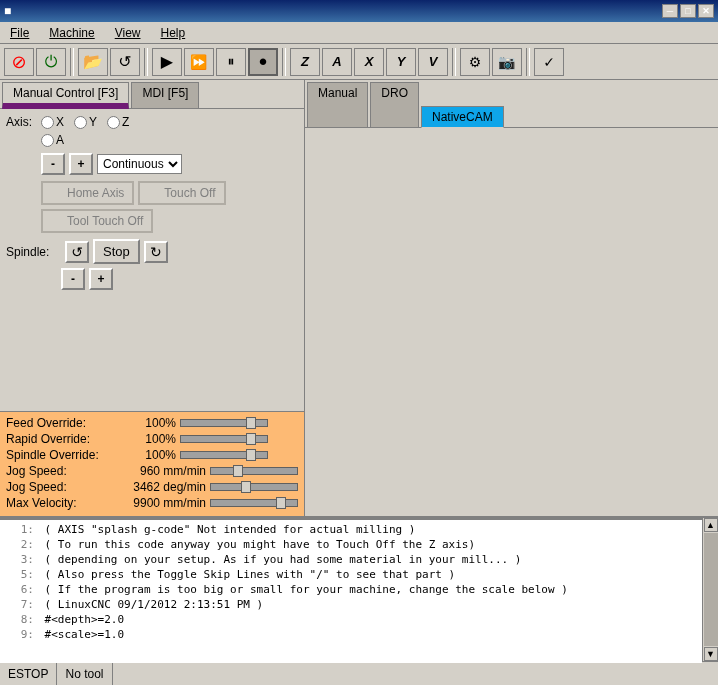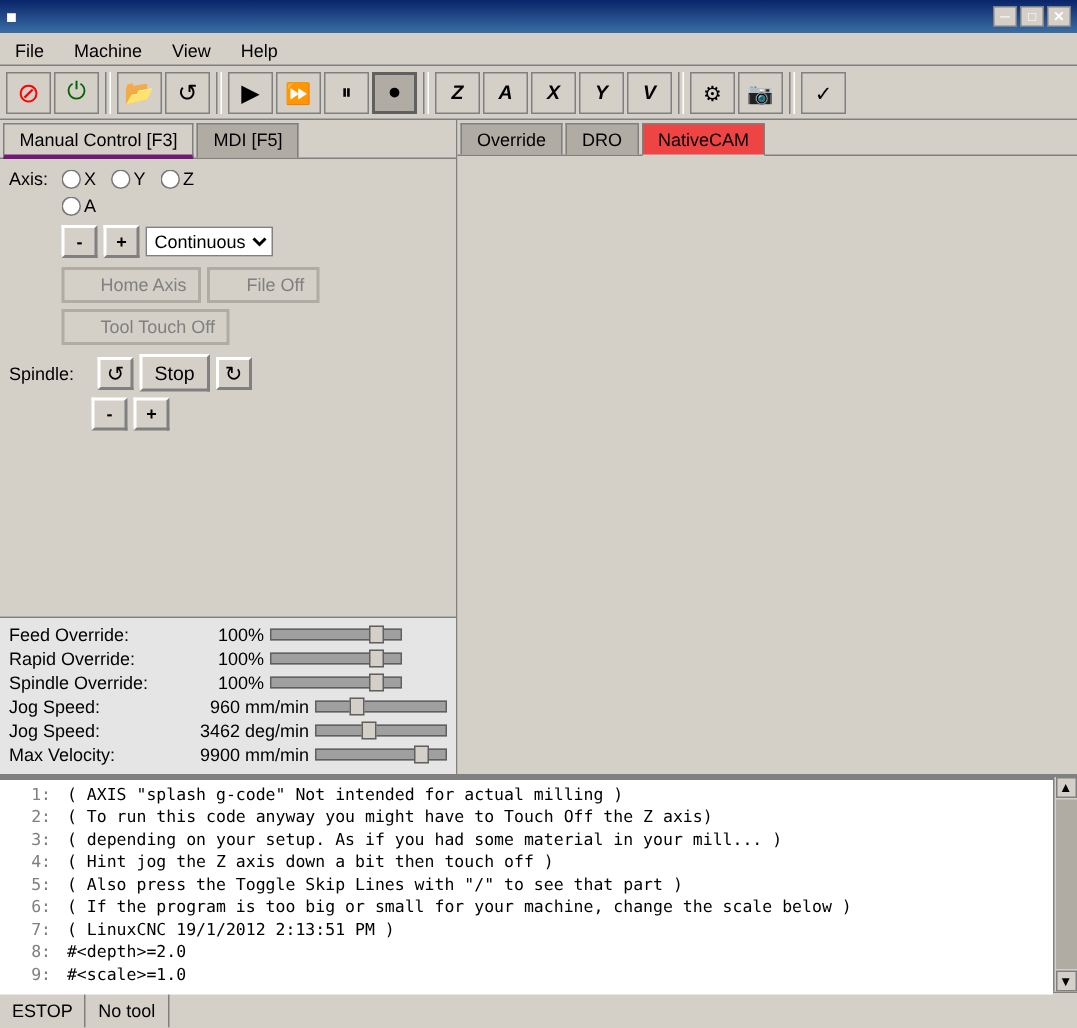--- a/index.html
+++ b/index.html
@@ -32,24 +32,25 @@
       border: 1px solid #808080;
       font-size: 9px;
       display: flex; align-items: center; justify-content: center;
       cursor: pointer;
     }
     
     #menubar {
       background: #d4d0c8;
       height: 22px;
       display: flex;
-      align-items: flex-end;
+      align-items: center;
       border-bottom: 1px solid #808080;
       padding: 0 4px;
       gap: 8px;
+      text-decoration: underline;
     }
     .menu-item {
       padding: 2px 6px;
       cursor: pointer;
       font-size: 12px;
     }
     
     #toolbar {
       background: #d4d0c8;
       height: 36px;
@@ -84,44 +85,45 @@
       padding: 3px 10px;
       border: 1px solid #808080;
       border-bottom: none;
       background: #b0aca4;
       cursor: pointer;
       font-size: 12px;
       margin-right: 2px;
     }
     .tab.active {
       background: #d4d0c8;
-      border-bottom: 3px solid #701a75;
+      border-bottom: 6px solid #701a75;
       margin-bottom: -1px;
       z-index: 1;
     }
     
     #right-tabs {
       display: flex;
       background: #d4d0c8;
       padding: 2px 2px 0 2px;
       border-bottom: 1px solid #808080;
     }
     .right-tab {
       padding: 3px 10px;
       border: 1px solid #808080;
       border-bottom: none;
       background: #b0aca4;
       cursor: pointer;
       font-size: 12px;
       margin-right: 2px;
     }
     .right-tab.active {
-      background: #ef4444;
+      background: #0ea5e9;
       border-bottom: 1px solid #d4d0c8;
       margin-bottom: -1px;
+      margin-top: 24px;
     }
     
     #manual-content {
       padding: 6px;
       flex: 1;
     }
     .axis-row {
       display: flex;
       align-items: center;
       margin-bottom: 4px;
@@ -194,21 +196,21 @@
     .stop-btn {
       padding: 3px 8px;
       background: #d4d0c8;
       border: 2px solid;
       border-color: #ffffff #808080 #808080 #ffffff;
       cursor: pointer;
       font-size: 13px;
     }
     
     #overrides {
-      background: #e5e5e5;
+      background: #fdba74;
       border-top: 1px solid #808080;
       padding: 4px 6px;
       font-size: 12px;
     }
     .override-row {
       display: flex;
       align-items: center;
       margin-bottom: 2px;
     }
     .override-label { width: 120px; }
@@ -365,21 +367,21 @@
           <option>0.0001</option>
           <option>0.001</option>
           <option>0.010</option>
           <option>0.1000</option>
           <option>1.0000</option>
         </select>
       </div>
 
       <div class="btn-row" style="margin-left:35px;">
         <button class="ctrl-btn disabled">Home Axis</button>
-        <button class="ctrl-btn disabled">File Off</button>
+        <button class="ctrl-btn disabled">Touch Off</button>
       </div>
       <div style="margin-left:35px; margin-bottom:6px;">
         <button class="ctrl-btn disabled">Tool Touch Off</button>
       </div>
 
       <div class="spindle-row">
         <span class="spindle-label">Spindle:</span>
         <button class="spindle-btn" title="CCW">↺</button>
         <button class="stop-btn">Stop</button>
         <button class="spindle-btn" title="CW">↻</button>
@@ -432,37 +434,36 @@
         <span class="override-value" style="width:80px;text-align:right;">9900 mm/min</span>
         <div class="slider-track">
           <div class="slider-thumb" style="left:75%;"></div>
         </div>
       </div>
     </div>
   </div>
 
   <div id="right-section" style="flex:1; display:flex; flex-direction:column;">
     <div id="right-tabs" style="display:flex; background:#d4d0c8; padding:2px 2px 0 2px; border-bottom:1px solid #808080;">
-      <div class="right-tab">Override</div>
+      <div class="right-tab">Manual</div>
       <div class="right-tab">DRO</div>
       <div class="right-tab active">NativeCAM</div>
     </div>
     <div id="preview-area" style="flex:1; background:#d4d0c8;"></div>
   </div>
 </div>
 
 <div style="display:flex; height:145px; border-top:2px solid #808080;">
   <div id="log-area" style="flex:1; background:#ffffff; overflow-y:auto; font-family:monospace; font-size:11px; padding:2px 4px; color:#000;">
     <div class="log-line"><span class="log-number">1:</span><span> ( AXIS "splash g-code" Not intended for actual milling )</span></div>
     <div class="log-line"><span class="log-number">2:</span><span> ( To run this code anyway you might have to Touch Off the Z axis)</span></div>
     <div class="log-line"><span class="log-number">3:</span><span> ( depending on your setup. As if you had some material in your mill... )</span></div>
-    <div class="log-line"><span class="log-number">4:</span><span> ( Hint jog the Z axis down a bit then touch off )</span></div>
     <div class="log-line"><span class="log-number">5:</span><span> ( Also press the Toggle Skip Lines with "/" to see that part )</span></div>
     <div class="log-line"><span class="log-number">6:</span><span> ( If the program is too big or small for your machine, change the scale below )</span></div>
-    <div class="log-line"><span class="log-number">7:</span><span> ( LinuxCNC 19/1/2012 2:13:51 PM )</span></div>
+    <div class="log-line"><span class="log-number">7:</span><span> ( LinuxCNC 09/1/2012 2:13:51 PM )</span></div>
     <div class="log-line"><span class="log-number">8:</span><span> #&lt;depth&gt;=2.0</span></div>
     <div class="log-line"><span class="log-number">9:</span><span> #&lt;scale&gt;=1.0</span></div>
   </div>
   <div style="width:16px; background:#d4d0c8; border-left:1px solid #808080; display:flex; flex-direction:column; align-items:center;">
     <div style="width:14px; height:14px; background:#d4d0c8; border:1px solid #808080; display:flex; align-items:center; justify-content:center; font-size:9px; cursor:pointer;">▲</div>
     <div style="flex:1; width:14px; background:#b0aca4; margin:1px 0;"></div>
     <div style="width:14px; height:14px; background:#d4d0c8; border:1px solid #808080; display:flex; align-items:center; justify-content:center; font-size:9px; cursor:pointer;">▼</div>
   </div>
 </div>
 

